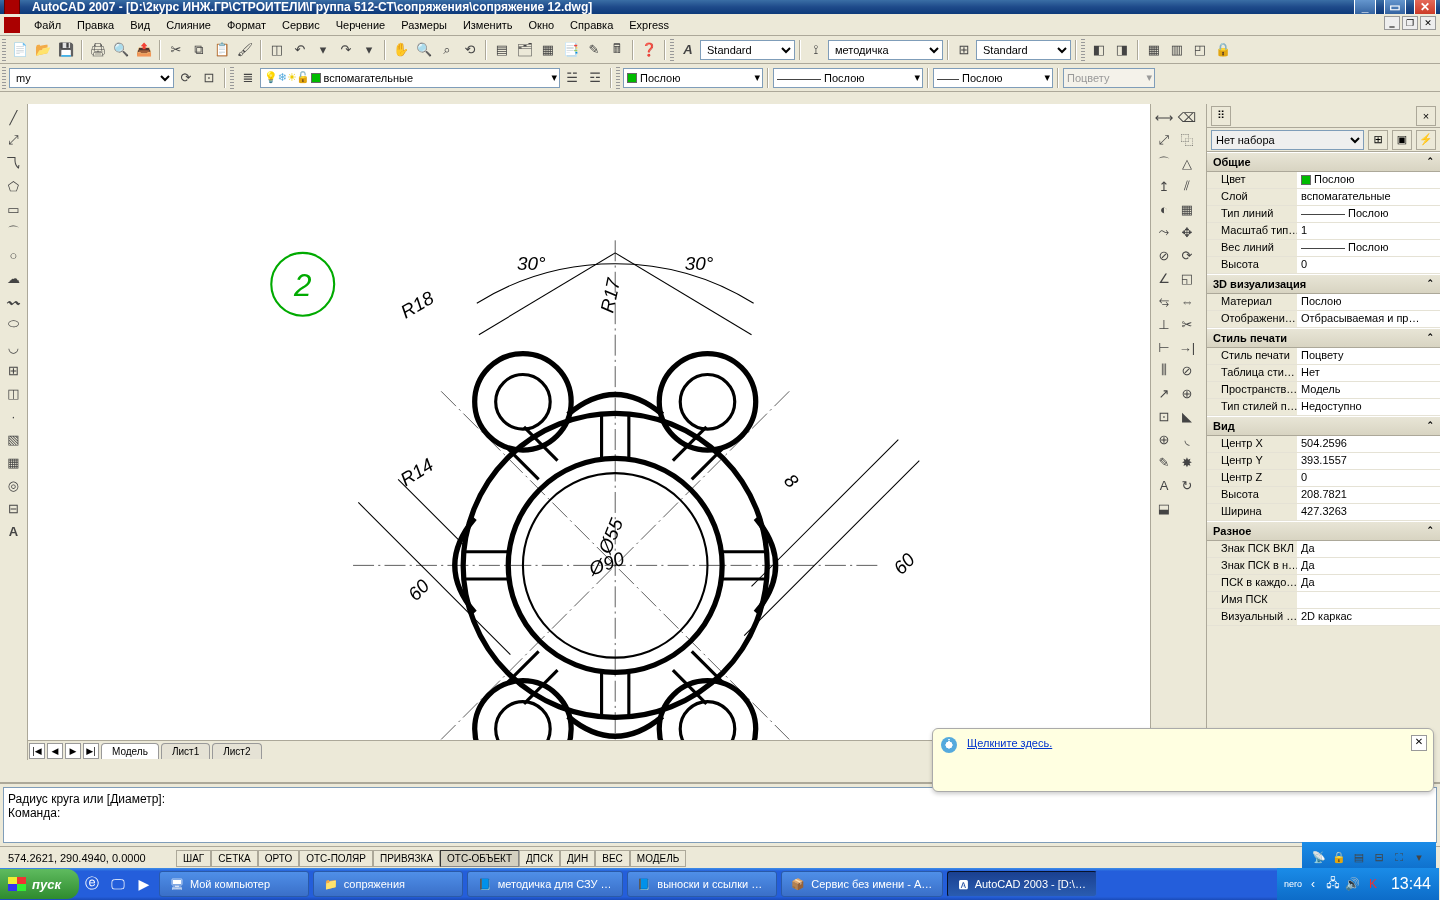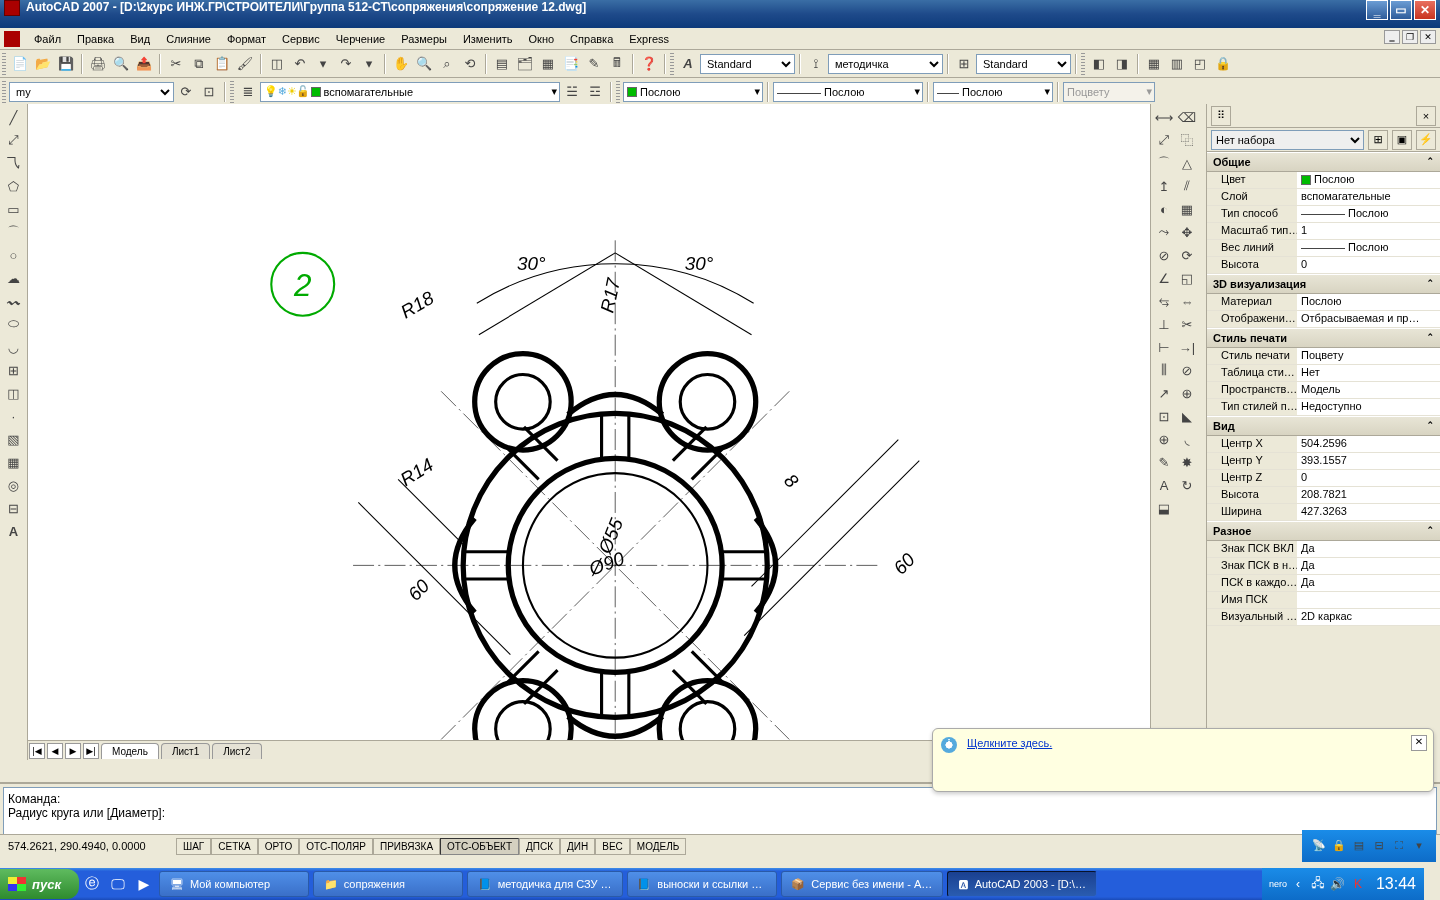--- a/index.html
+++ b/index.html
@@ -1,19 +1,19 @@
 <!DOCTYPE html>
 <html><head>
 <meta charset="utf-8">
 <style>
 * { box-sizing: border-box; margin: 0; padding: 0; font-family: Tahoma, sans-serif; }
 body { font-size: 11px; background: #ece9d8; overflow: hidden; width: 1440px; height: 900px; position: relative; }
 
 
-.titlebar { height: 28px; background: linear-gradient(to bottom, #3a6ea5, #1e4a8a, #0d3a7a); color: #fff; display: flex; padding: 0 4px; }
+.titlebar { height: 14px; background: linear-gradient(to bottom, #3a6ea5, #1e4a8a, #0d3a7a); color: #fff; display: flex; align-items: center; padding: 0 4px; gap: 6px; }
 .titlebar .app-icon { width: 16px; height: 16px; margin-right: 6px; background:#a00; border:1px solid #600;}
 .titlebar .title-text { flex: 1; font-weight: bold; font-size: 12px; }
 .titlebar .win-btn { width: 22px; height: 20px; margin-left: 2px; border: 1px solid #fff; display:flex; align-items:center; justify-content:center; color:#fff; font-weight:bold; font-size:12px; background: linear-gradient(to bottom,#6b9dd4,#2e5c9a);}
 .titlebar .win-btn.close { background: linear-gradient(to bottom,#e87060,#c83420); }
 
 
 .menubar { height: 22px; background: #ece9d8; display: flex; align-items: center; padding: 0 4px; border-bottom: 1px solid #aca899; position: relative;}
 .menubar .acad-icon { width:16px; height:16px; background:#a00; margin-right:6px;}
 .menubar .menu-item { padding: 2px 8px; cursor: default; }
 .menubar .doc-controls { position:absolute; right:4px; top:2px; display:flex; gap:2px;}
@@ -44,29 +44,29 @@
 .model-tabs .tab.active { background:#fff; font-weight:normal;}
 .model-tabs .tab.inactive { background:#e5e2d5;}
 
 
 .cmd-area { position:absolute; left:0; right:0; bottom:32px; height:90px; background:#ece9d8; border-top:2px solid #aca899; display:flex; flex-direction:column;}
 .cmd-text { flex:1; background:#fff; border:1px solid #7f9db9; margin:3px; padding:4px; font-family:'Courier New',monospace; font-size:12px; overflow:hidden;}
 .cmd-text .line { white-space:pre;} 
 .status-row { position:absolute; left:0; right:0; bottom:32px; height:22px; background:#ece9d8; border-top:1px solid #aca899; display:flex; align-items:center; gap:2px; padding:0 4px;}
 
 .cmd-area { bottom:54px; height:64px;}
-.status-row { bottom:44px; }
+.status-row { bottom:32px; }
 .status-row .coord { width:170px; padding:0 4px;}
 .status-row .status-btn { padding:2px 6px; border:1px solid #aca899; background:#ece9d8; font-size:10px;}
 .status-row .status-btn.active { background:#d4d0c0; border:1px inset #888;}
 .status-row .tray { margin-left:auto; display:flex; gap:2px; }
 .status-row .tray .tb-btn{width:18px;height:18px;font-size:11px;}
 
 
-.taskbar { position:absolute; left:0; right:16px; bottom:0; height:32px; background: linear-gradient(to bottom,#3e8ee8,#245edb 10%,#245edb 90%,#1a4bb8); display:flex; align-items:center;justify-content:space-between;}
+.taskbar { position:absolute; left:0; right:1px; bottom:0; height:32px; background: linear-gradient(to bottom,#3e8ee8,#245edb 10%,#245edb 90%,#1a4bb8); display:flex; align-items:center;justify-content:space-between;}
 .start-btn { height:30px; padding:0 18px 0 8px; background:linear-gradient(to bottom,#5fbb5f,#2e8b2e); color:#fff; font-weight:bold; font-size:13px; font-style:italic; display:flex; align-items:center; border-radius:0 12px 12px 0; gap:6px;}
 .start-btn .flag { width:18px; height:14px; background:conic-gradient(#e33 0 90deg,#3e3 90deg 180deg,#33e 180deg 270deg,#ee3 270deg 360deg);}
 .ql-icon { width:22px; height:22px; margin:0 2px; display:flex; align-items:center; justify-content:center; color:#fff; font-size:14px;}
 .task-btn { height:26px; margin:0 2px; padding:0 10px; background:linear-gradient(to bottom,#4f8fe8,#3a6fc8); border:1px solid #2a5aa8; border-radius:3px; color:#fff; display:flex; align-items:center; gap:6px; font-size:11px; min-width:150px; max-width:165px; overflow:hidden; white-space:nowrap;}
 .task-btn.active { background:linear-gradient(to bottom,#1a4090,#2a5cb0); border:1px inset #183a80;}
 .tray { display:flex; align-items:center; margin-left:auto; background:linear-gradient(to bottom,#1a8ce8,#0d6cc8); padding:0 8px; height:32px; gap:4px;}
 .tray .clock { color:#fff; font-size:16px; margin-left:6px;}
 .tray .ti { width:16px; height:16px; font-size:12px; color:#fff; display:flex; align-items:center; justify-content:center;}
 
 
@@ -394,21 +394,21 @@
         </div>
         <div class="prop-row">
           <div class="pn">Цвет</div>
           <div class="pv"><span class="swatch" style="background:#0b0"></span>Послою</div>
         </div>
         <div class="prop-row">
           <div class="pn">Слой</div>
           <div class="pv">вспомагательные</div>
         </div>
         <div class="prop-row">
-          <div class="pn">Тип способ</div>
+          <div class="pn">Тип линий</div>
           <div class="pv">———— Послою</div>
         </div>
         <div class="prop-row">
           <div class="pn">Масштаб тип…</div>
           <div class="pv">1</div>
         </div>
         <div class="prop-row">
           <div class="pn">Вес линий</div>
           <div class="pv">———— Послою</div>
         </div>
@@ -505,22 +505,22 @@
   <div class="nav-btn">◀</div>
   <div class="nav-btn">▶</div>
   <div class="nav-btn">▶|</div>
   <div class="tab active">Модель</div>
   <div class="tab inactive">Лист1</div>
   <div class="tab inactive">Лист2</div>
 </div>
 
 <div class="cmd-area">
   <div class="cmd-text">
+    <div class="line">Радиус круга или [Диаметр]:</div>
     <div class="line">Команда:</div>
-    <div class="line">Радиус круга или [Диаметр]:</div>
   </div>
 </div>
 
 <div class="status-row">
   <span class="coord">574.2621, 290.4940, 0.0000</span>
   <span id="status-buttons"><span class="status-btn">ШАГ</span><span class="status-btn">СЕТКА</span><span class="status-btn">ОРТО</span><span class="status-btn">ОТС-ПОЛЯР</span><span class="status-btn">ПРИВЯЗКА</span><span class="status-btn active">ОТС-ОБЪЕКТ</span><span class="status-btn">ДПСК</span><span class="status-btn">ДИН</span><span class="status-btn">ВЕС</span><span class="status-btn">МОДЕЛЬ</span></span>
   <div class="tray">
     <div class="tb-btn">📡</div>
     <div class="tb-btn">🔒</div>
     <div class="tb-btn">▤</div>

